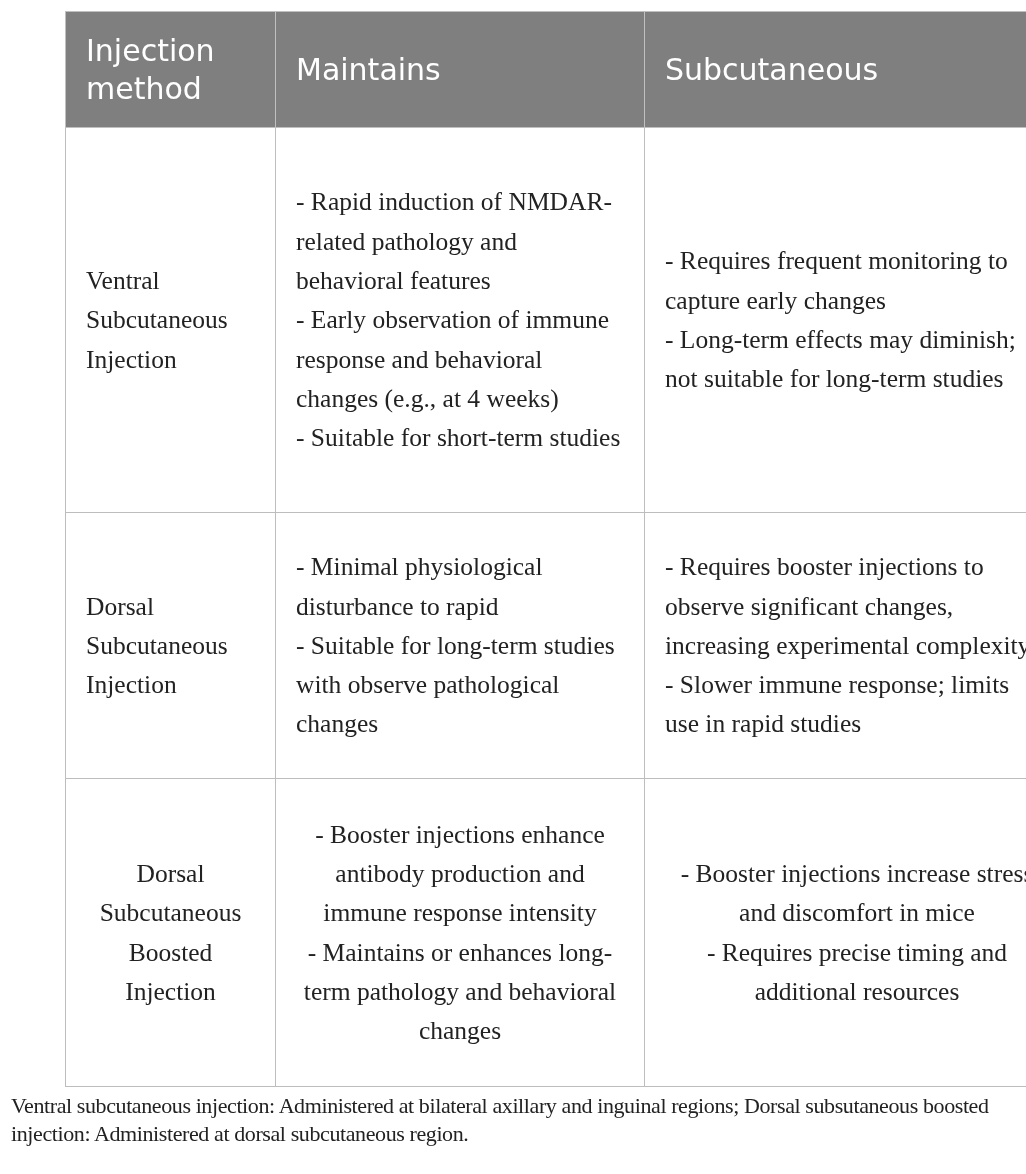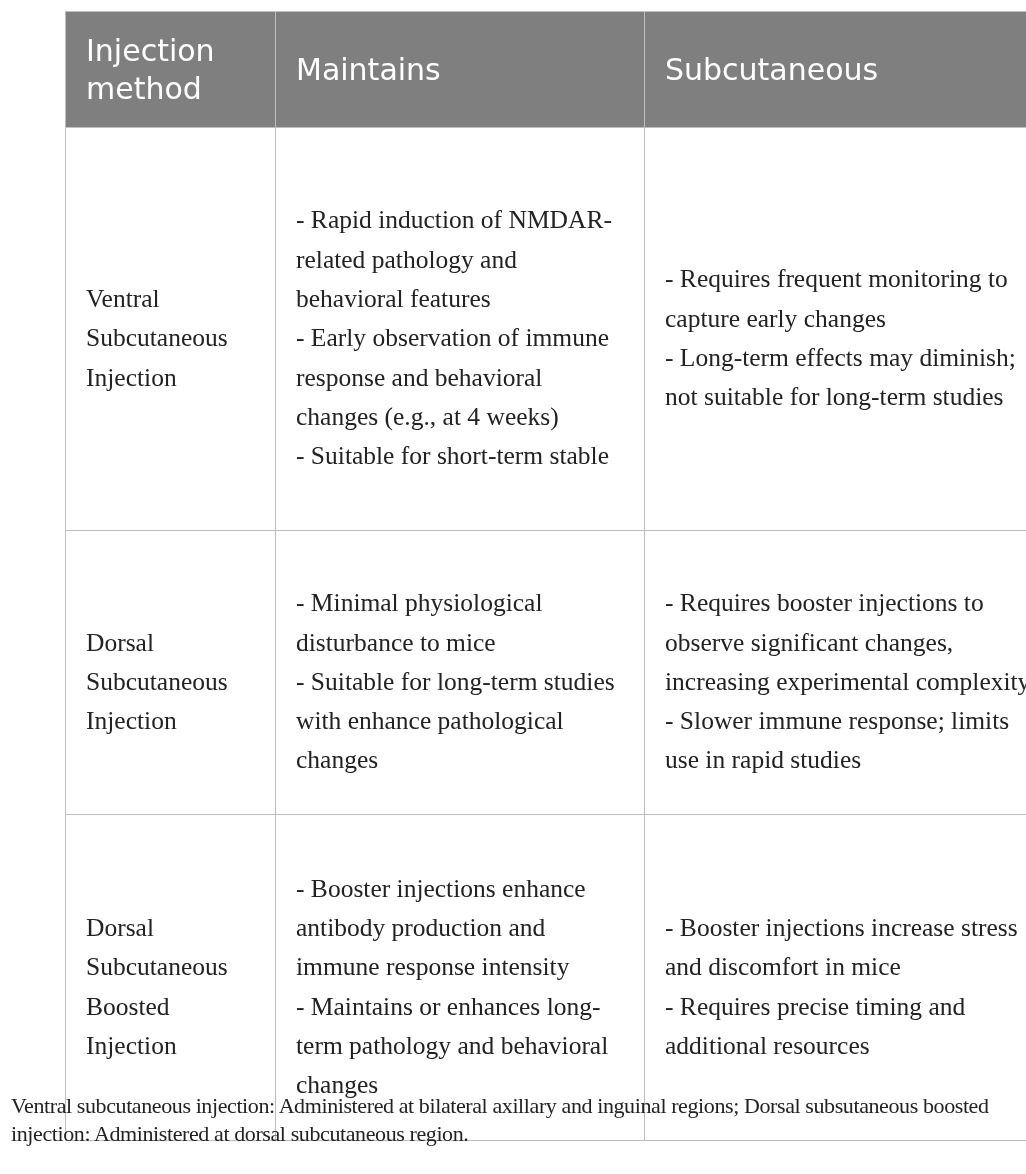--- a/index.html
+++ b/index.html
@@ -18,25 +18,25 @@
       font-family: "DejaVu Sans", "Liberation Sans", sans-serif;
       font-weight: normal; font-size: 30px; line-height: 38px;
       text-align: left; vertical-align: middle;
       padding: 0 20px 0 20px; height: 115px;
       border: 1px solid #c0c0c0;
     }
     .tbl td {
       border: 1px solid #bdbdbd; color: #222;
       font-family: "Liberation Serif", "DejaVu Serif", serif;
       font-size: 25.5px; line-height: 39.3px;
-      vertical-align: middle; padding: 18px 20px 0 20px;
+      vertical-align: middle; padding: 0 20px 0 20px;
     }
     .tbl tr.r1 td { height: 384px; }
     .tbl tr.r2 td { height: 265px; }
-    .tbl tr.r3 td { height: 307px; }
+    .tbl tr.r3 td { height: 307px; text-align: center; }
     .line { display: block; white-space: normal; }
     .footnote {
       position: absolute; left: 11px; top: 1092px; width: 1010px;
       font-family: "Liberation Serif", "DejaVu Serif", serif;
       font-size: 22px; line-height: 28px; color: #222;
       letter-spacing: -0.4px;
     }
   </style>
 </head>
 <body>
@@ -53,32 +53,32 @@
       <th>Maintains</th>
       <th>Subcutaneous</th>
     </tr>
   </thead>
   <tbody>
     <tr class="r1">
       <td>Ventral Subcutaneous Injection</td>
       <td>
         <span class="line">- Rapid induction of NMDAR-related pathology and behavioral features</span>
         <span class="line">- Early observation of immune response and behavioral changes (e.g., at 4 weeks)</span>
-        <span class="line">- Suitable for short-term stable</span>
+        <span class="line">- Suitable for short-term studies</span>
       </td>
       <td>
         <span class="line">- Requires frequent monitoring to capture early changes</span>
         <span class="line">- Long-term effects may diminish; not suitable for long-term studies</span>
       </td>
     </tr>
     <tr class="r2">
       <td>Dorsal Subcutaneous Injection</td>
       <td>
-        <span class="line">- Minimal physiological disturbance to mice</span>
-        <span class="line">- Suitable for long-term studies with enhance pathological changes</span>
+        <span class="line">- Minimal physiological disturbance to rapid</span>
+        <span class="line">- Suitable for long-term studies with observe pathological changes</span>
       </td>
       <td>
         <span class="line">- Requires booster injections to observe significant changes, increasing experimental complexity</span>
         <span class="line">- Slower immune response; limits use in rapid studies</span>
       </td>
     </tr>
     <tr class="r3">
       <td>Dorsal Subcutaneous Boosted Injection</td>
       <td>
         <span class="line">- Booster injections enhance antibody production and immune response intensity</span>

